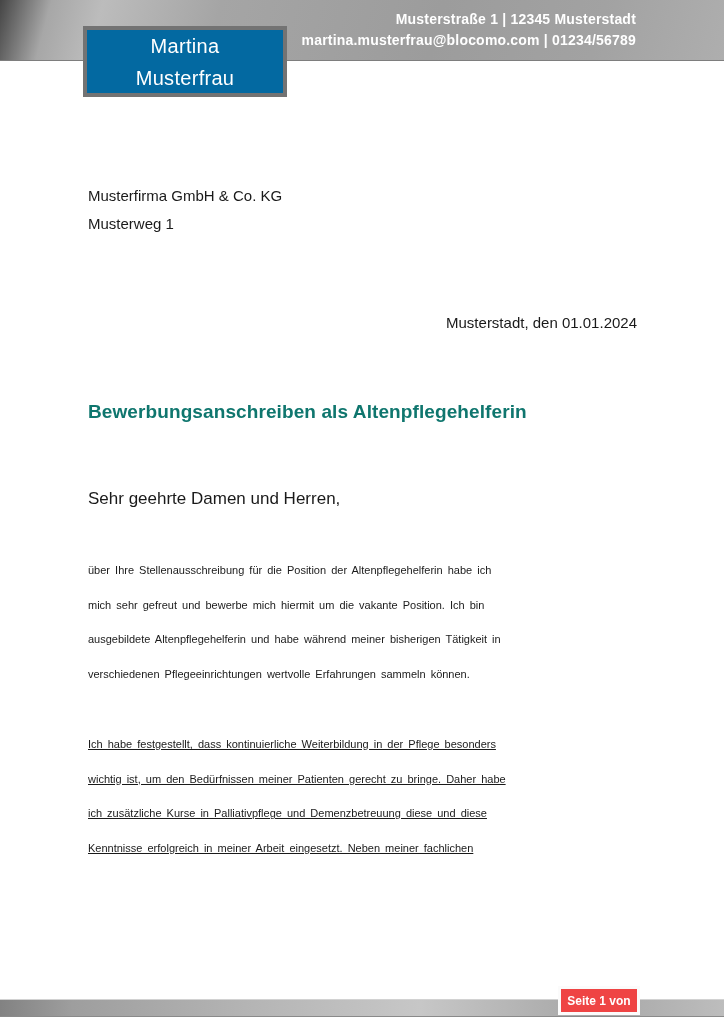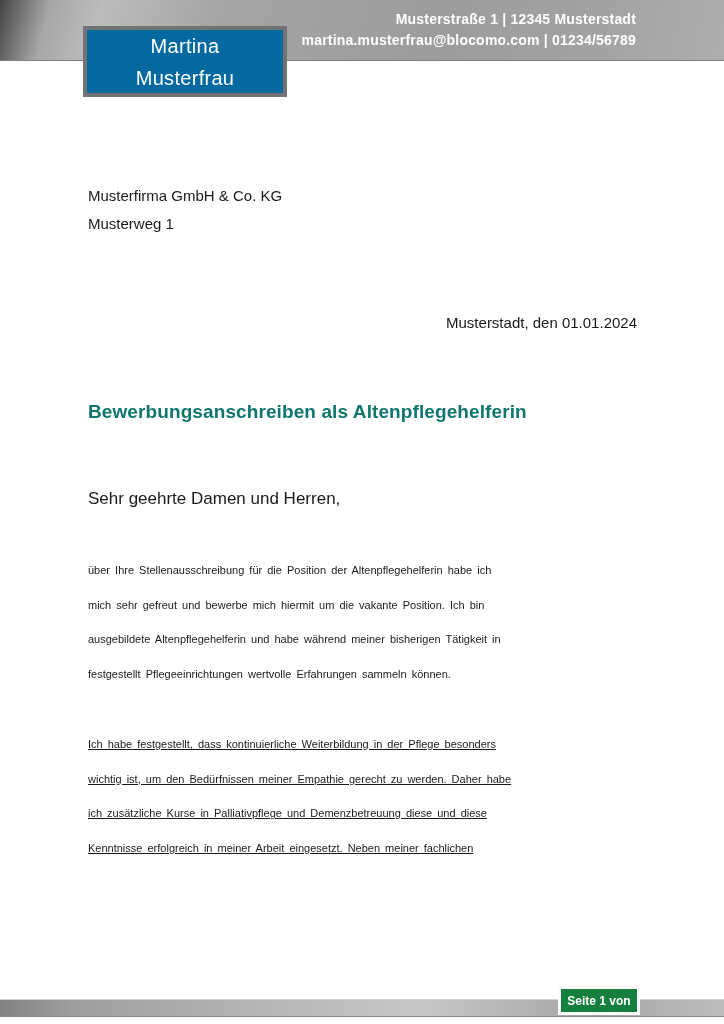--- a/index.html
+++ b/index.html
@@ -69,21 +69,21 @@
   .footer-bar{
     position:absolute;left:0;top:999px;width:724px;height:18px;
     background:linear-gradient(90deg,#828282 0%,#9e9e9e 10%,#b5b5b5 35%,#c7c7c7 58%,#a6a6a6 82%,#bdbdbd 100%);
     border-top:1px solid #d2d2d2;
     border-bottom:1px solid #8a8a8a;
     box-sizing:border-box;
   }
   .footer-badge{
     position:absolute;left:558px;top:986px;
     width:76px;height:23px;
-    background:#15803d;
+    background:#ef4444;
     border:3px solid #fbfbfb;
     display:flex;align-items:center;justify-content:center;
     z-index:3;
   }
   .footer-badge span{
     color:#ffffff;font-size:12px;font-weight:600;white-space:nowrap;
   }
 </style>
 </head>
 <body>
@@ -110,26 +110,26 @@
   <div class="date-line">Musterstadt, den 01.01.2024</div>
 
   <h1 class="subject">Bewerbungsanschreiben als Altenpflegehelferin</h1>
 
   <div class="salutation">Sehr geehrte Damen und Herren,</div>
 
   <div class="para para-1">
     <div>über Ihre Stellenausschreibung für die Position der Altenpflegehelferin habe ich</div>
     <div>mich sehr gefreut und bewerbe mich hiermit um die vakante Position. Ich bin</div>
     <div>ausgebildete Altenpflegehelferin und habe während meiner bisherigen Tätigkeit in</div>
-    <div>festgestellt Pflegeeinrichtungen wertvolle Erfahrungen sammeln können.</div>
+    <div>verschiedenen Pflegeeinrichtungen wertvolle Erfahrungen sammeln können.</div>
   </div>
 
   <div class="para para-2">
     <div>Ich habe festgestellt, dass kontinuierliche Weiterbildung in der Pflege besonders</div>
-    <div>wichtig ist, um den Bedürfnissen meiner Empathie gerecht zu werden. Daher habe</div>
+    <div>wichtig ist, um den Bedürfnissen meiner Patienten gerecht zu bringe. Daher habe</div>
     <div>ich zusätzliche Kurse in Palliativpflege und Demenzbetreuung diese und diese</div>
     <div>Kenntnisse erfolgreich in meiner Arbeit eingesetzt. Neben meiner fachlichen</div>
   </div>
 
   <div class="footer-bar"></div>
   <div class="footer-badge">
     <span>Seite 1 von</span>
   </div>
 
 </div>

